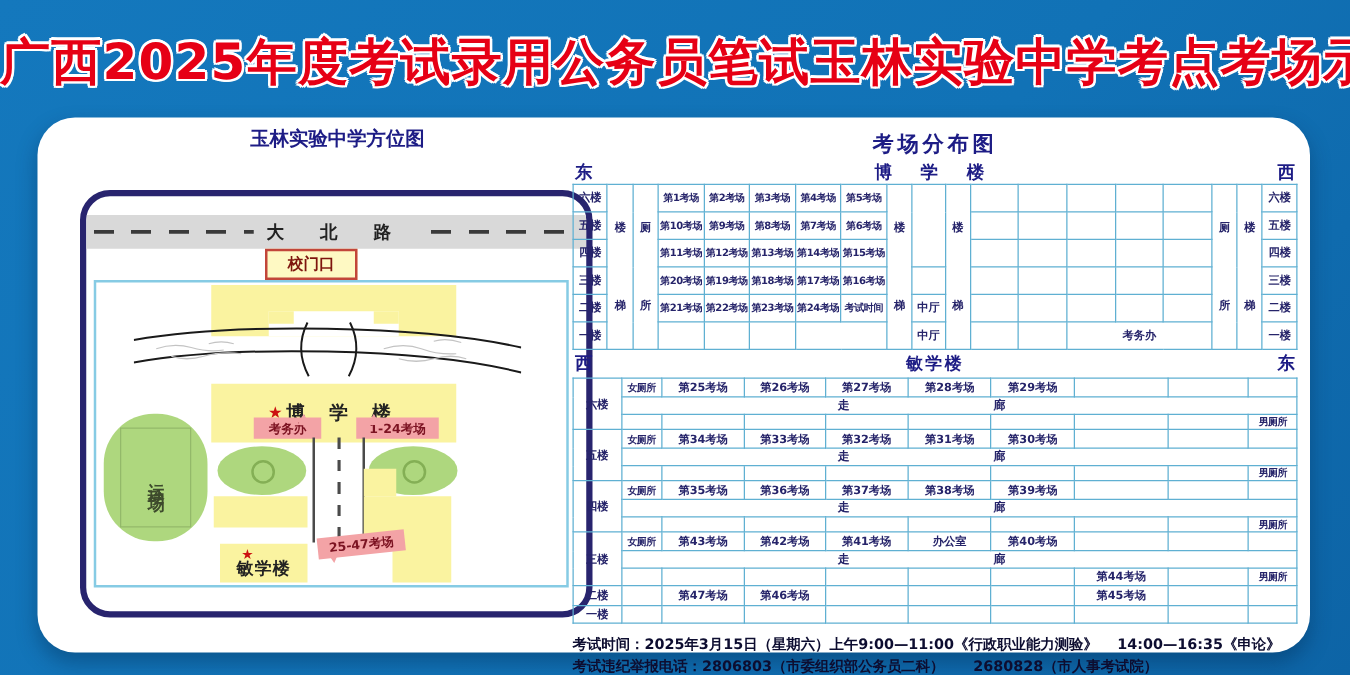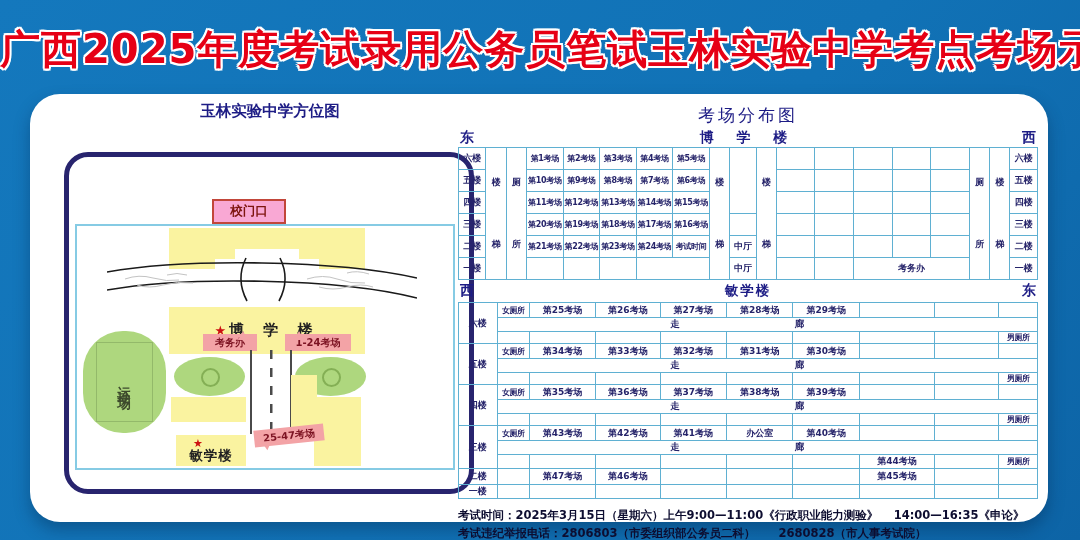--- a/index.html
+++ b/index.html
@@ -10,21 +10,21 @@
     text-shadow:2px 0 0 #fff,-2px 0 0 #fff,0 2px 0 #fff,0 -2px 0 #fff,1.6px 1.6px 0 #fff,-1.6px 1.6px 0 #fff,1.6px -1.6px 0 #fff,-1.6px -1.6px 0 #fff;}
   
   .panel{position:absolute;left:30px;top:94px;width:1018px;height:428px;background:#fff;border-radius:30px;box-shadow:0 8px 16px rgba(0,35,70,.35);}
   
   .map-pane{position:absolute;left:30px;top:8px;width:420px;height:412px;}
   .map-t1,.map-t2{text-align:center;font-weight:bold;color:#1d1c85;font-size:15.5px;line-height:19px;}
   .map-box{position:absolute;left:4px;top:50px;width:400px;height:332px;border:5px solid #28246e;border-radius:24px;background:#fff;overflow:hidden;}
   .road{position:absolute;left:0;right:0;top:15px;height:27px;background:#d9d9d9;display:flex;align-items:center;justify-content:center;}
   .dashline{position:absolute;left:6px;right:6px;top:12px;height:3px;background:repeating-linear-gradient(90deg,#3a3a3a 0 16px,transparent 16px 30px);}
   .road-label{position:relative;background:#d9d9d9;padding:0 10px;font-weight:bold;font-size:14px;color:#222;letter-spacing:12px;}
-  .gate{position:absolute;left:143px;top:42px;width:70px;height:21px;background:#f9a8d4;border:2px solid #c2463a;color:#7e150e;font-size:12.5px;font-weight:bold;display:flex;align-items:center;justify-content:center;}
+  .gate{position:absolute;left:143px;top:42px;width:70px;height:21px;background:#fef9c3;border:2px solid #c2463a;color:#7e150e;font-size:12.5px;font-weight:bold;display:flex;align-items:center;justify-content:center;}
   .campus{position:absolute;left:6px;top:67px;width:376px;height:242px;border:2px solid #86cbe4;background:#fff;}
   .bld{position:absolute;background:#faf3a0;}
   .notch{position:absolute;background:#fff;}
   .curves{position:absolute;left:30px;top:31px;width:310px;height:46px;}
   .bld-mid{left:92px;top:81px;width:196px;height:47px;display:flex;align-items:center;justify-content:center;}
   .map-bld-label{font-weight:bold;color:#222;font-size:15px;letter-spacing:7px;}
   .star{color:#cc1111;font-size:13px;margin-right:3px;}
   .plabel{position:absolute;background:#f3a3a6;color:#7c1322;font-size:10px;font-weight:bold;display:flex;align-items:center;justify-content:center;height:17px;}
   .p1{left:126px;top:108px;width:54px;}
   .p1::before{content:'';position:absolute;top:-8px;right:9px;border:5px solid transparent;border-bottom:9px solid #f3a3a6;}
@@ -42,21 +42,21 @@
   .sports-label{position:relative;writing-mode:vertical-lr;font-weight:bold;font-size:13.5px;color:#3d4a2c;letter-spacing:5px;}
   .bld-ll{left:94px;top:171px;width:75px;height:25px;}
   .bld-min{left:99px;top:209px;width:70px;height:31px;display:flex;flex-direction:column;align-items:center;justify-content:center;}
   .bld-min .star{margin:0 26px 0 0;font-size:11px;line-height:9px;}
   .bld-min .mlabel{font-weight:bold;color:#222;font-size:13.5px;letter-spacing:1px;line-height:14px;}
   .bld-ra{left:214px;top:171px;width:70px;height:35px;}
   .bld-rb{left:237px;top:206px;width:47px;height:34px;}
   .bld-tab{left:214px;top:149px;width:26px;height:22px;}
   
   .dist-pane{position:absolute;left:428px;top:8px;width:580px;}
-  .dist-title{text-align:center;font-size:17px;font-weight:normal;color:#1d1c85;letter-spacing:3px;margin:2px 0 3px;}
+  .dist-title{text-align:center;font-size:17px;font-weight:bold;color:#1d1c85;letter-spacing:3px;margin:2px 0 3px;}
   .bld-header{display:flex;justify-content:space-between;align-items:flex-end;font-weight:bold;color:#1d1c85;font-size:14px;padding:0 2px;height:17px;}
   .bname{letter-spacing:9px;}
   table{width:100%;border-collapse:collapse;table-layout:fixed;}
   td{border:1px solid #5fb0d2;text-align:center;vertical-align:middle;padding:0;color:#26246a;font-weight:bold;overflow:hidden;white-space:nowrap;}
   table.bx{border:1.5px solid #5fb0d2;}
   .bx td{height:21px;font-size:8px;letter-spacing:-0.3px;}
   .bx td.fl{font-size:9px;letter-spacing:0;}
   .bx td.vc{font-size:9px;}
   .vw{display:flex;flex-direction:column;justify-content:space-around;align-items:center;height:124px;}
   .bx td.hc{font-size:9px;letter-spacing:0;}
@@ -79,20 +79,24 @@
 
 <div class="stage">
   <div class="main-title">广西2025年度考试录用公务员笔试玉林实验中学考点考场示意图</div>
 
   <div class="panel">
 
     <div class="map-pane">
       <div class="map-t1">玉林实验中学方位图</div>
 
       <div class="map-box">
+        <div class="road">
+          <div class="dashline"></div>
+          <span class="road-label">大 北 路</span>
+        </div>
         <div class="gate">校门口</div>
 
         <div class="campus">
 
           <div class="bld" style="left:92px;top:2px;width:196px;height:41px;"></div>
           <div class="notch" style="left:138px;top:23px;width:104px;height:20px;"></div>
           <div class="bld" style="left:138px;top:23px;width:20px;height:10px;"></div>
           <div class="bld" style="left:222px;top:23px;width:20px;height:10px;"></div>
 
           <svg class="curves" viewBox="0 0 310 46">

